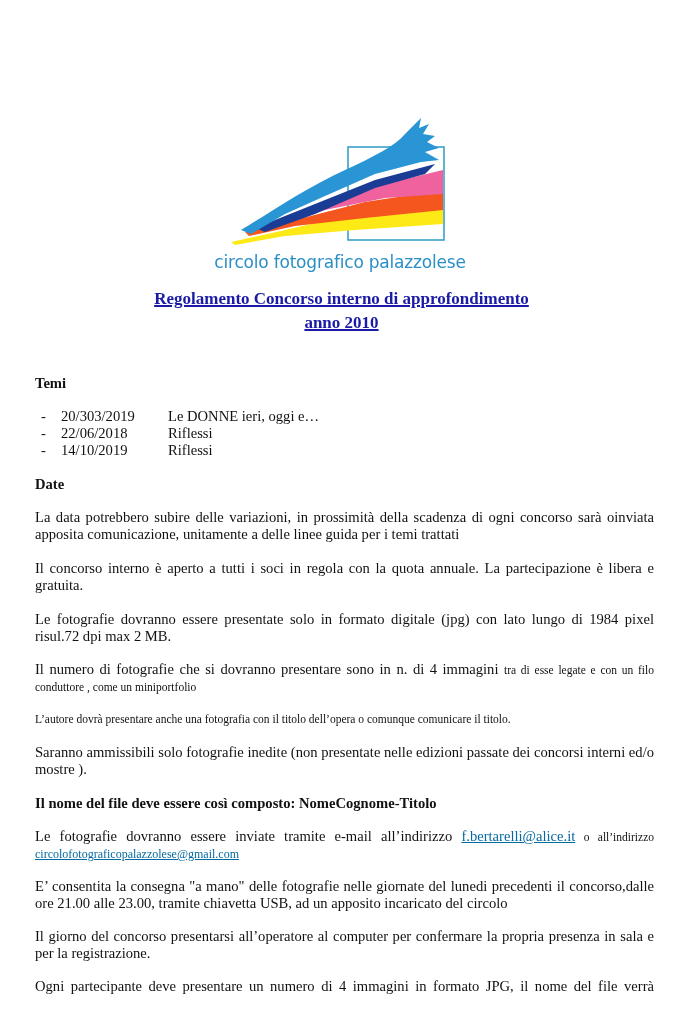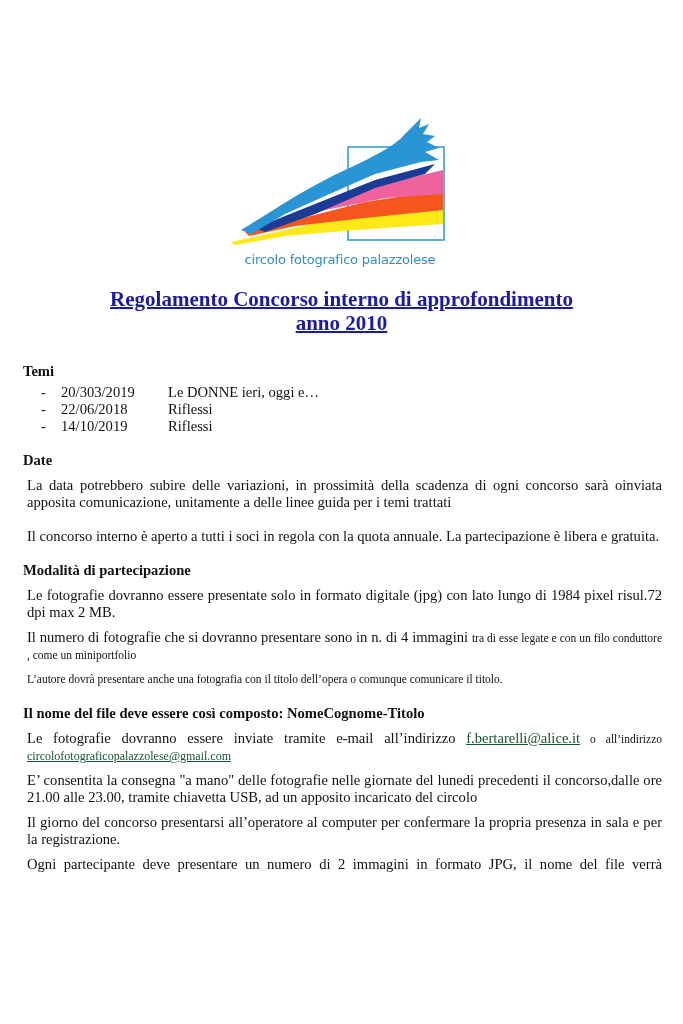--- a/index.html
+++ b/index.html
@@ -27,51 +27,51 @@
       left: 0;
       top: 0;
     }
     .logo-text {
       position: absolute;
       left: 205px;
       top: 252px;
       width: 270px;
       text-align: center;
       font-family: "DejaVu Sans", "Liberation Sans", sans-serif;
-      font-size: 13px;
+      font-size: 17px;
       color: #2a8fc6;
       letter-spacing: -0.2px;
       white-space: nowrap;
     }
     .title {
       position: absolute;
       left: 0;
       top: 287px;
       width: 683px;
       text-align: center;
       font-weight: bold;
-      font-size: 21px;
+      font-size: 17px;
       line-height: 24px;
       color: #1a1aa6;
     }
     .title span {
       text-decoration: underline;
       text-decoration-thickness: 2px;
     }
     .content {
       position: absolute;
       left: 19px;
       top: 359px;
       width: 651px;
       font-size: 14.6px;
       line-height: 17px;
     }
     .sec-title {
       font-weight: bold;
-      margin: 4px;
+      margin: 16px;
     }
     .section {
       margin-bottom: 17px;
     }
     .temi-list {
       list-style: none;
       margin: 0;
       padding: 0;
     }
     .temi-list li {
@@ -79,32 +79,32 @@
       height: 17px;
     }
     .temi-dash {
       width: 20px;
       margin-left: 22px;
     }
     .temi-date {
       width: 107px;
     }
     p {
-      margin: 8px;
+      margin: 16px;
       text-align: justify;
     }
     .justify-last {
       text-align-last: justify;
     }
     .small {
       font-size: 11.5px;
       line-height: 15px;
     }
     a.email {
-      color: #14532d;
+      color: #0369a1;
       text-decoration: underline;
     }
     a.email.small {
       font-size: 12px;
     }
   </style>
 </head>
 <body>
 
 <div class="logo">
@@ -156,31 +156,31 @@
   <div class="section">
     <div class="sec-title">Date</div>
     <p>La data potrebbero subire delle variazioni, in prossimità della scadenza di ogni concorso sarà oinviata apposita   comunicazione, unitamente a delle linee guida per i temi trattati</p>
   </div>
 
   <div class="section">
     <p>Il concorso interno è aperto a tutti i soci in regola con la quota annuale. La partecipazione è libera e  gratuita.</p>
   </div>
 
   <div class="section">
-    <div class="sec-title">Modalità di partecipazione</div>
     <p>Le fotografie dovranno essere presentate solo in formato digitale (jpg) con lato lungo   di 1984 pixel risul.72 dpi    max 2 MB.</p>
     <p style="line-height:16px;">
       <span>Il numero  di fotografie che si dovranno presentare  sono in n. di 4 immagini </span><span class="small">tra di esse legate e  con un filo conduttore , come un miniportfolio</span>
     </p>
     <p class="small" style="line-height:17px;">L’autore dovrà presentare anche una fotografia con il titolo dell’opera o comunque comunicare il titolo.</p>
+    <p>Saranno ammissibili solo fotografie inedite (non presentate nelle edizioni passate dei concorsi interni ed/o mostre ).</p>
   </div>
 
   <div class="section">
     <div class="sec-title">Il nome del file deve essere così composto: NomeCognome-Titolo</div>
     <p style="line-height:16px;">
       <span>Le fotografie dovranno essere inviate   tramite e-mail   all’indirizzo </span><a class="email" href="#">f.bertarelli@alice.it</a><span class="small"> o all’indirizzo </span><a class="email small" href="#">circolofotograficopalazzolese@gmail.com</a>
     </p>
     <p>E’ consentita la consegna "a mano" delle fotografie nelle giornate del lunedi precedenti il concorso,dalle ore 21.00 alle 23.00, tramite chiavetta USB, ad un  apposito incaricato del circolo</p>
     <p>Il giorno del concorso presentarsi all’operatore al computer per confermare la propria presenza in sala e per la registrazione.</p>
-    <p class="justify-last">Ogni partecipante deve presentare un numero di 2 immagini in formato JPG, il nome del file verrà</p>
+    <p class="justify-last">Ogni partecipante deve presentare un numero di 4 immagini in formato JPG, il nome del file verrà</p>
   </div>
 
 </div>
 
 </body></html>

